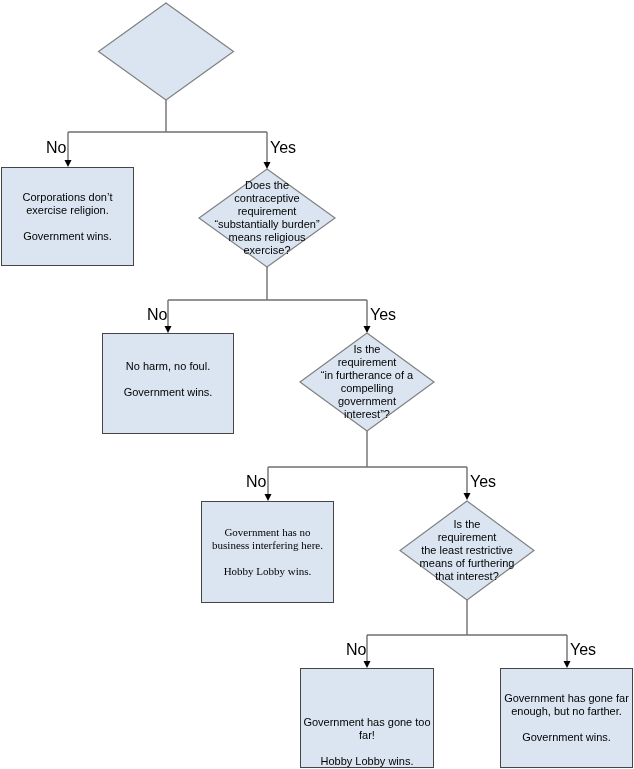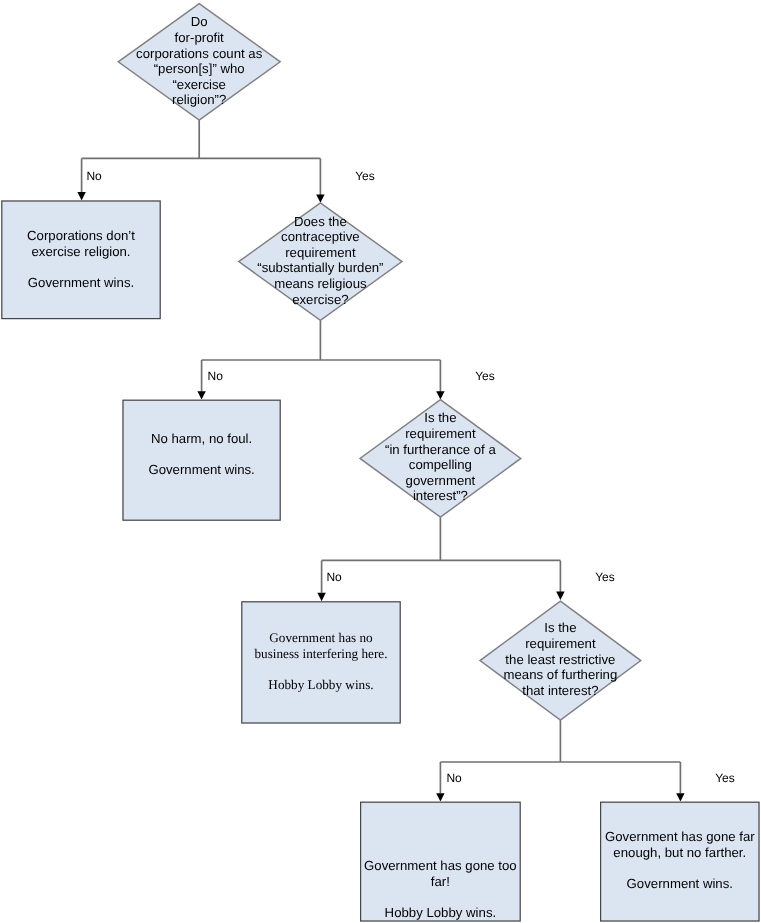--- a/index.html
+++ b/index.html
@@ -29,24 +29,23 @@
     align-items: center;
     justify-content: center;
     text-align: center;
     white-space: pre-line;
     font-size: 11px;
     line-height: 13px;
     color: #000;
   }
   .edge-label {
     position: absolute;
-    font-size: 10px;
+    font-size: 16px;
     line-height: 12px;
     color: #000;
-    margin-left: 26px;
   }
 </style>
 </head>
 <body>
 
 <div class="stage">
 
   <svg class="layer" viewBox="0 0 634 769">
 
     <g stroke="#707070" stroke-width="1.4" fill="none">
@@ -74,26 +73,20 @@
       <polygon points="467,501 534,550.5 467,600 400,550.5"></polygon>
     </g>
   </svg>
 
   <div class="outcome-box" style="left:1px; top:167px; width:133px; height:99px;"></div>
   <div class="outcome-box" style="left:102px; top:333px; width:132px; height:101px;"></div>
   <div class="outcome-box" style="left:201px; top:501px; width:133px; height:102px;"></div>
   <div class="outcome-box" style="left:300px; top:668px; width:134px; height:100px;"></div>
   <div class="outcome-box" style="left:500px; top:668px; width:133px; height:100px;"></div>
 
-  <div class="node-text" style="left:97px; top:3px; width:138px; height:97px;">Do
-for-profit
-corporations count as
-“person[s]” who
-“exercise
-religion”?</div>
   <div class="node-text" style="left:199px; top:169px; width:136px; height:98px;">Does the
 contraceptive
 requirement
 “substantially burden”
 means religious
 exercise?</div>
   <div class="node-text" style="left:300px; top:333px; width:134px; height:98px;">Is the
 requirement
 “in furtherance of a
 compelling

